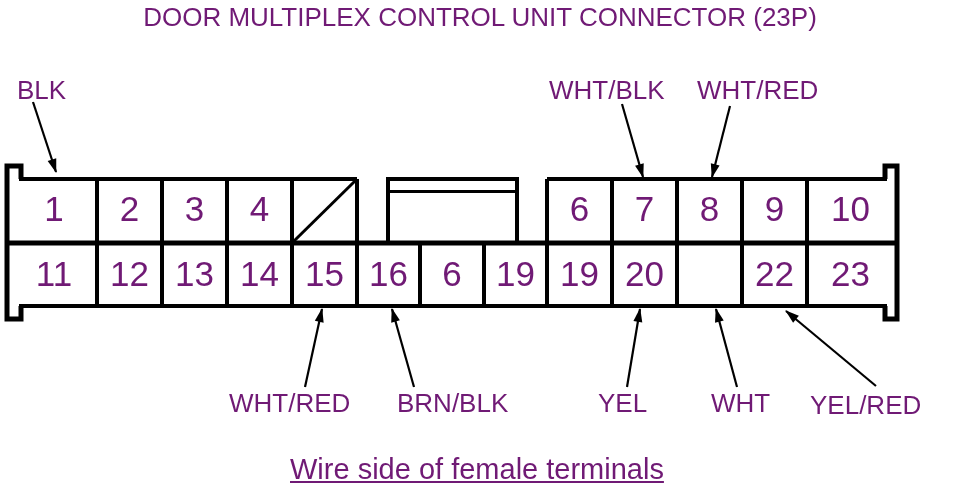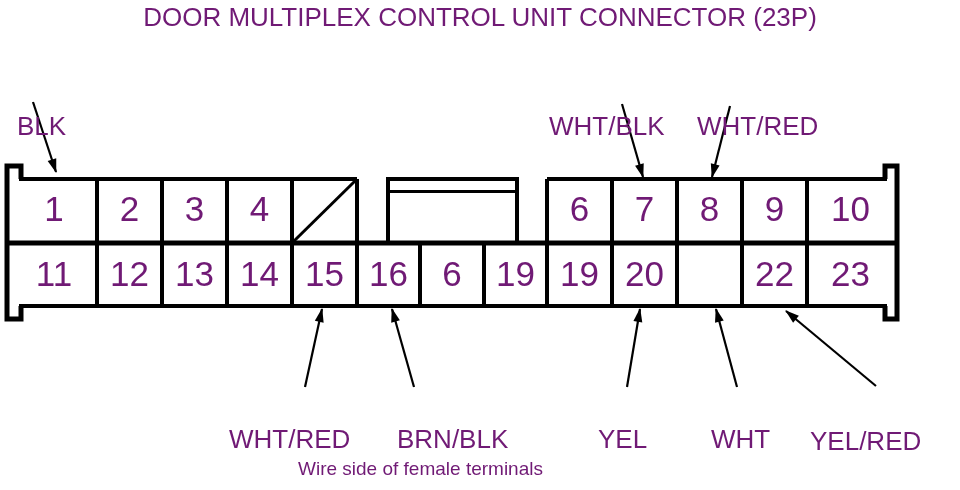--- a/index.html
+++ b/index.html
@@ -39,29 +39,29 @@
     font-size: 35px;
     white-space: nowrap;
   }
   .pin.t { top: 180px; height: 58px; }
   .pin.b { top: 244px; height: 60px; }
   .wire-label {
     position: absolute;
     font-size: 26px;
     line-height: 26px;
     white-space: nowrap;
-    margin-top: 36px;
   }
   .caption {
     position: absolute;
     top: 455px;
-    left: 298px;
-    font-size: 19px;
+    left: 290px;
+    font-size: 29px;
     line-height: 28px;
     white-space: nowrap;
+    text-decoration: underline;
   }
 </style>
 </head>
 <body>
 
 <div class="canvas">
 
   <div class="title">DOOR MULTIPLEX CONTROL UNIT CONNECTOR (23P)</div>
 
   <svg class="diagram-svg" width="960" height="490" viewBox="0 0 960 490">

